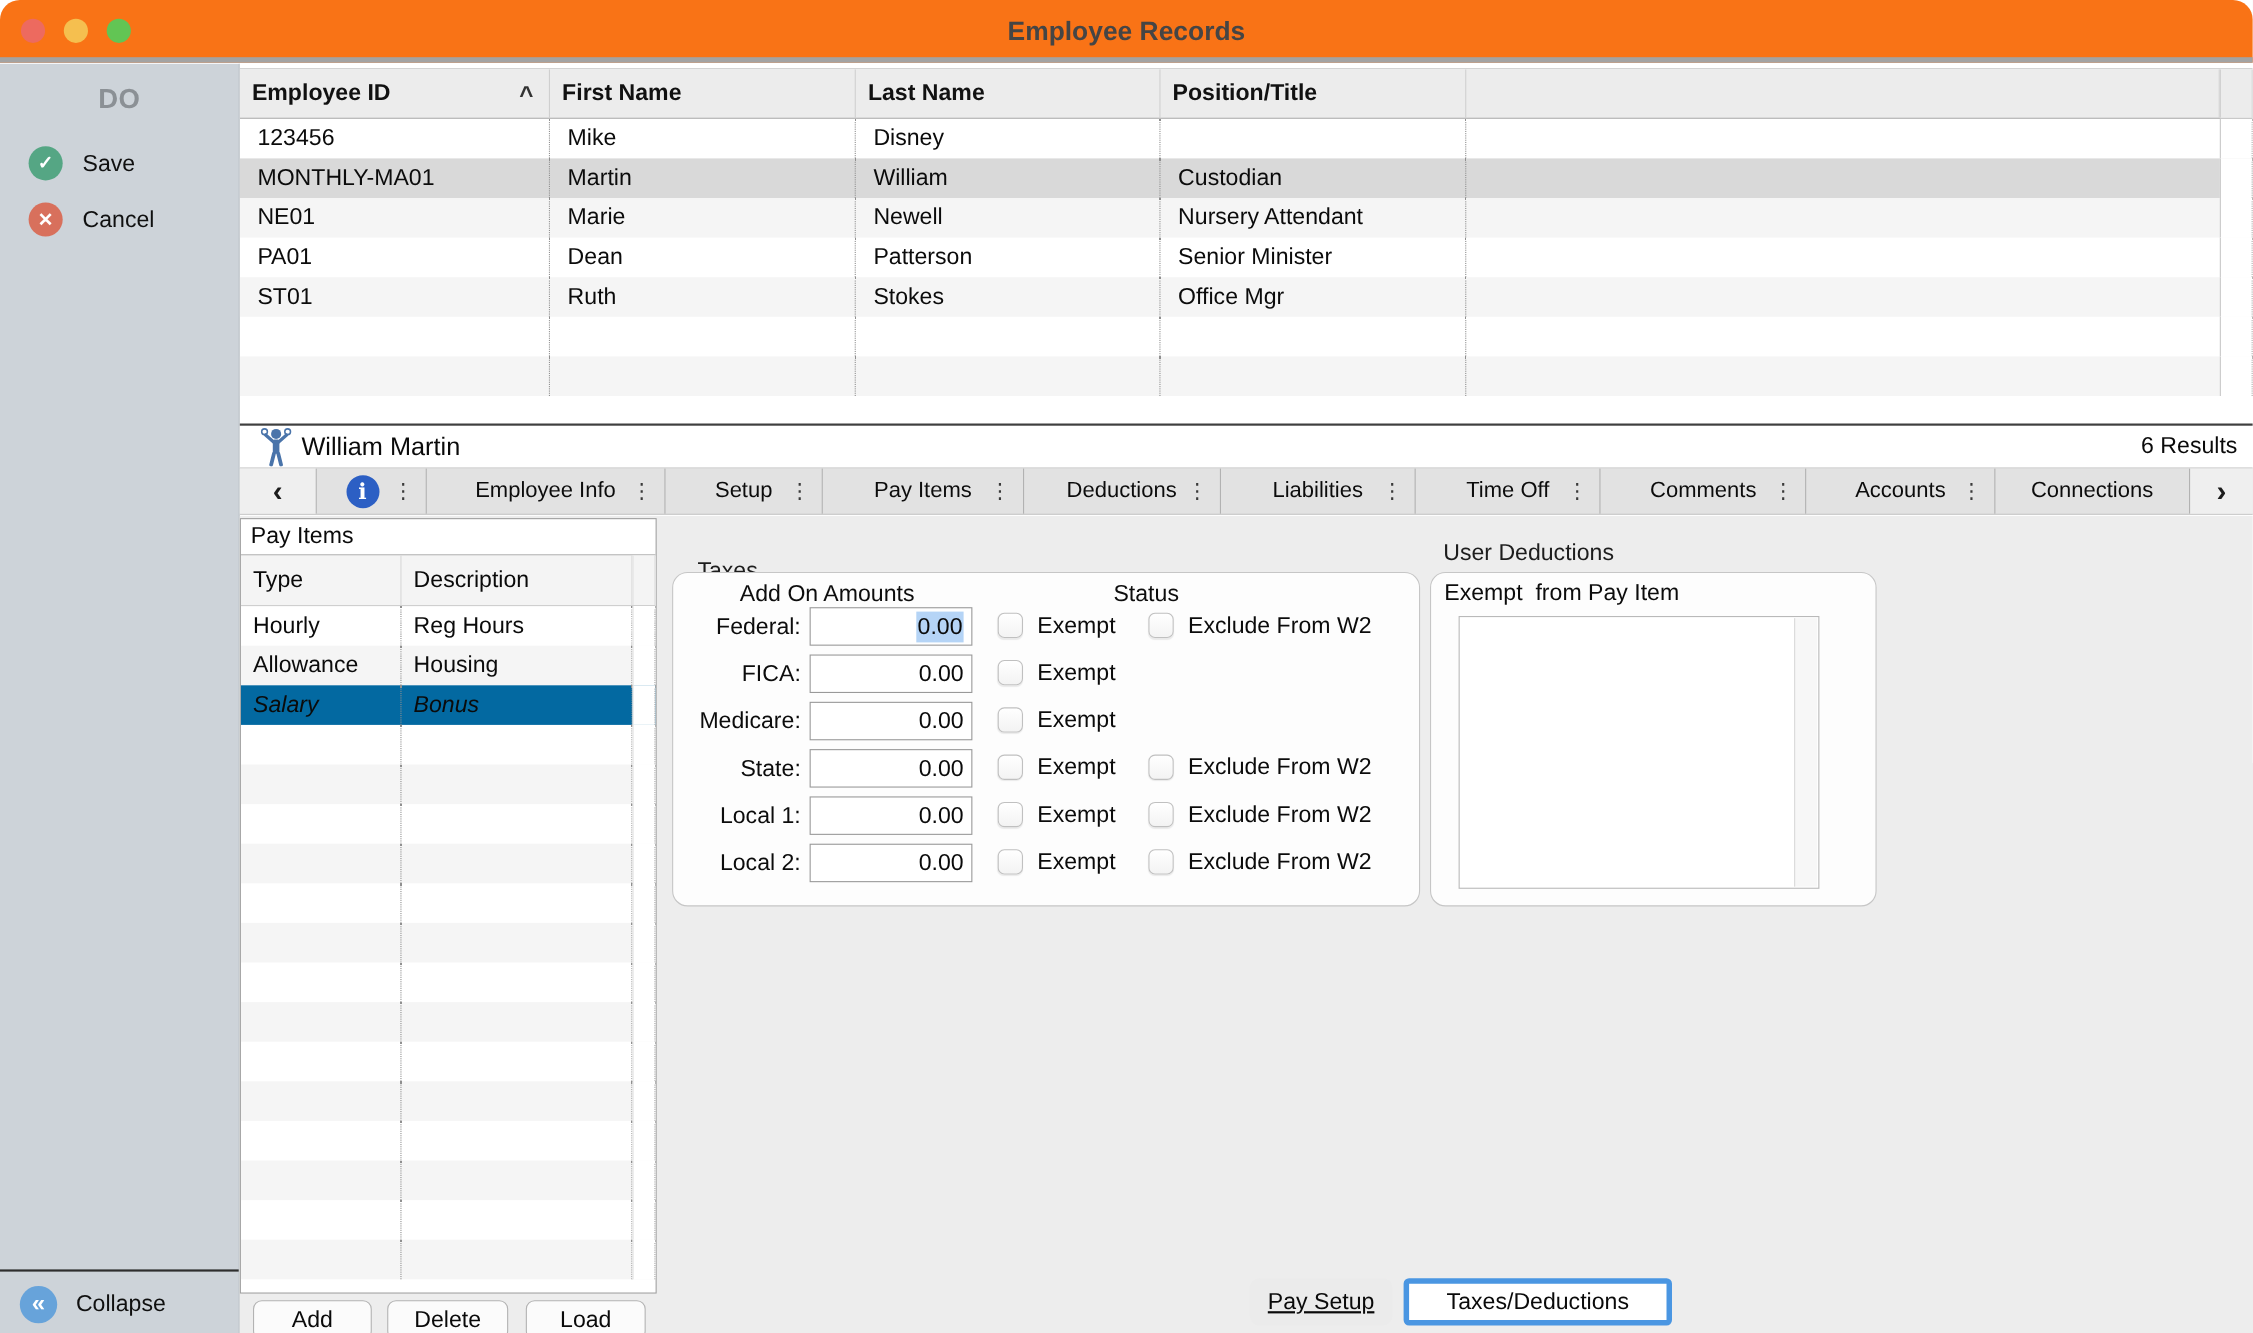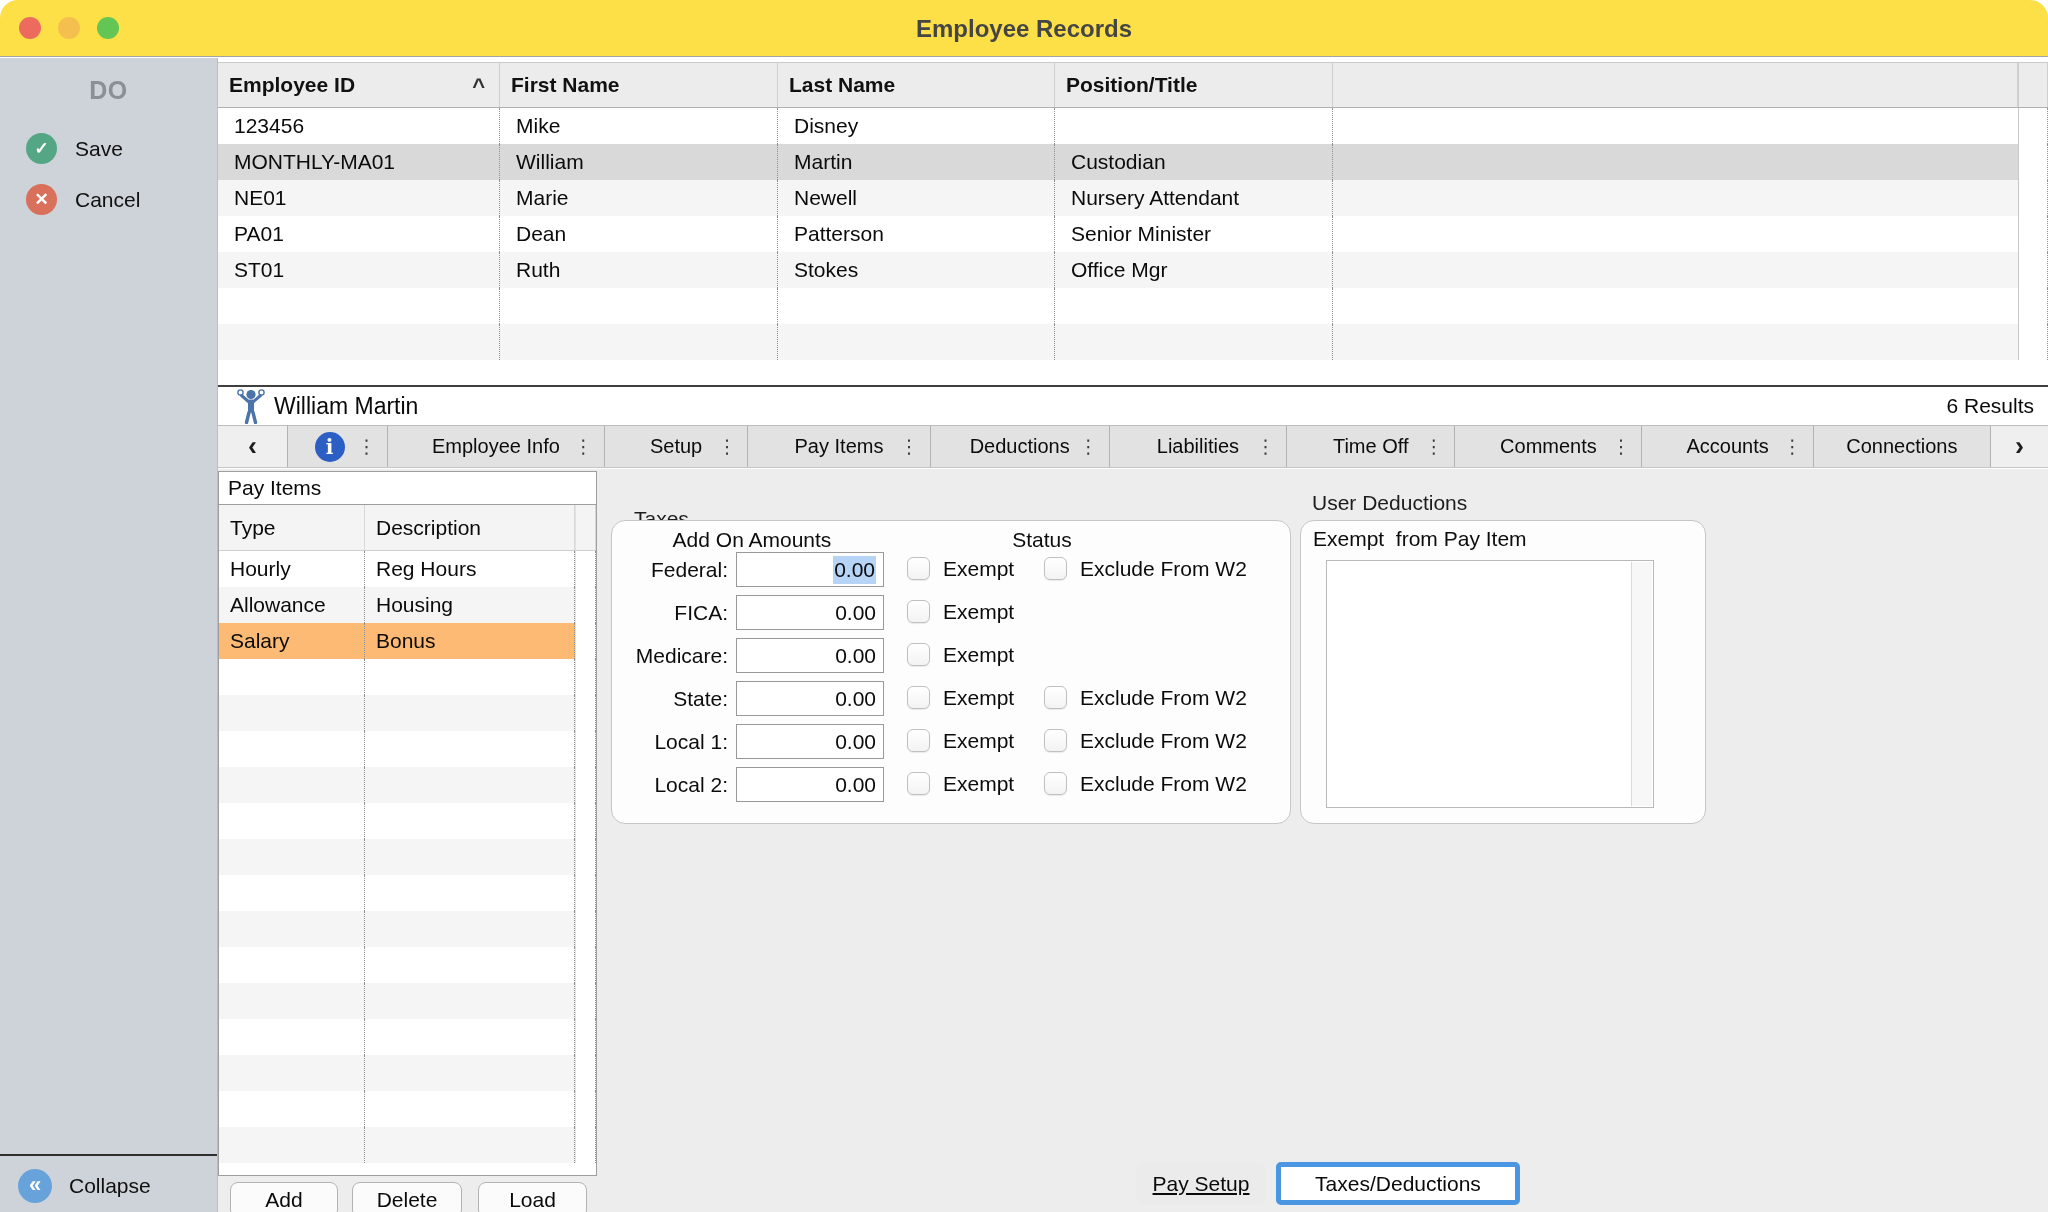--- a/index.html
+++ b/index.html
@@ -1,21 +1,21 @@
 <!DOCTYPE html>
 <html><head>
 <meta charset="utf-8">
 <style>
   * { box-sizing: border-box; margin: 0; padding: 0; }
   html,body { width:2048px; height:1212px; }
   body { font-family:"Liberation Sans", sans-serif; background:#fff; overflow:hidden; }
   .window { position:absolute; inset:0; background:#fff; border-radius:18px 18px 0 0; overflow:hidden; }
 
   
-  .titlebar { position:absolute; top:0; left:0; right:0; height:57px; background:#fde047; border-bottom:1px solid #a3a3a3; }
+  .titlebar { position:absolute; top:0; left:0; right:0; height:57px; background:#f97316; border-bottom:5px solid #a3a3a3; }
   .traffic { position:absolute; top:17px; left:19px; display:flex; gap:17px; }
   .light { width:22px; height:22px; border-radius:50%; }
   .title { text-align:center; line-height:57px; font-weight:bold; font-size:24px; color:#454545; }
 
   
   .sidebar { position:absolute; top:58px; left:0; width:218px; bottom:0; background:#cdd3d9; border-right:1px solid #b7bdc4; }
   .sb-heading { text-align:center; padding-top:18px; color:#8b9095; font-weight:bold; font-size:25px; letter-spacing:.5px; }
   .sb-action { display:flex; align-items:center; gap:18px; margin:28px 0 0 26px; font-size:21px; color:#101010; cursor:default; }
   .sb-action.second { margin-top:20px; }
   .circle-ic { width:31px; height:31px; border-radius:50%; color:#fff; display:flex; align-items:center; justify-content:center; font-size:17px; font-weight:bold; }
@@ -59,21 +59,21 @@
   .detail { position:absolute; top:411px; left:0; right:0; bottom:0; background:#ededed; }
 
   
   .panel { position:absolute; left:0; top:2px; width:379px; height:705px; background:#fff; border:1px solid #9e9e9e; overflow:hidden; }
   .panel-title { height:33px; line-height:32px; font-size:21px; padding-left:9px; border-bottom:1px solid #9e9e9e; color:#0a0a0a; }
   .pgrid { display:grid; grid-template-columns:146px 1fr 21px; }
   .phead { background:#f4f4f4; border-bottom:1px solid #cfcfcf; height:46px; }
   .phcell { font-size:21px; line-height:45px; padding-left:11px; border-right:1px solid #d8d8d8; color:#0a0a0a; }
   .prow { height:36px; }
   .prow.alt { background:#f5f5f5; }
-  .prow.sel { background:#fdba74; }
+  .prow.sel { background:#0369a1;font-style:italic; }
   .pcell { font-size:21px; line-height:35px; padding-left:11px; border-right:1px dotted #8f8f8f; white-space:nowrap; overflow:hidden; color:#0b0b0b; }
   .pgut { background:#fff; border-left:1px solid #e2e2e2; }
   .phead .pgut { background:#f4f4f4; }
 
   .pbtn { position:absolute; top:713px; height:36px; background:#fbfbfb; border:1px solid #b3b3b3; border-radius:8px; font-size:21px; color:#0a0a0a; display:flex; align-items:center; justify-content:center; }
   .pbtn.add { left:12px; width:108px; }
   .pbtn.del { left:134px; width:110px; }
   .pbtn.load { left:260px; width:109px; }
 
   
@@ -162,22 +162,22 @@
       <div class="erow egrid">
         <div class="ecell">123456</div>
         <div class="ecell">Mike</div>
         <div class="ecell">Disney</div>
         <div class="ecell"></div>
         <div class="ecell nob"></div>
         <div class="ecell egut"></div>
       </div>
       <div class="erow egrid sel">
         <div class="ecell">MONTHLY-MA01</div>
+        <div class="ecell">Martin</div>
         <div class="ecell">William</div>
-        <div class="ecell">Martin</div>
         <div class="ecell">Custodian</div>
         <div class="ecell nob"></div>
         <div class="ecell egut"></div>
       </div>
       <div class="erow egrid alt">
         <div class="ecell">NE01</div>
         <div class="ecell">Marie</div>
         <div class="ecell">Newell</div>
         <div class="ecell">Nursery Attendant</div>
         <div class="ecell nob"></div>

